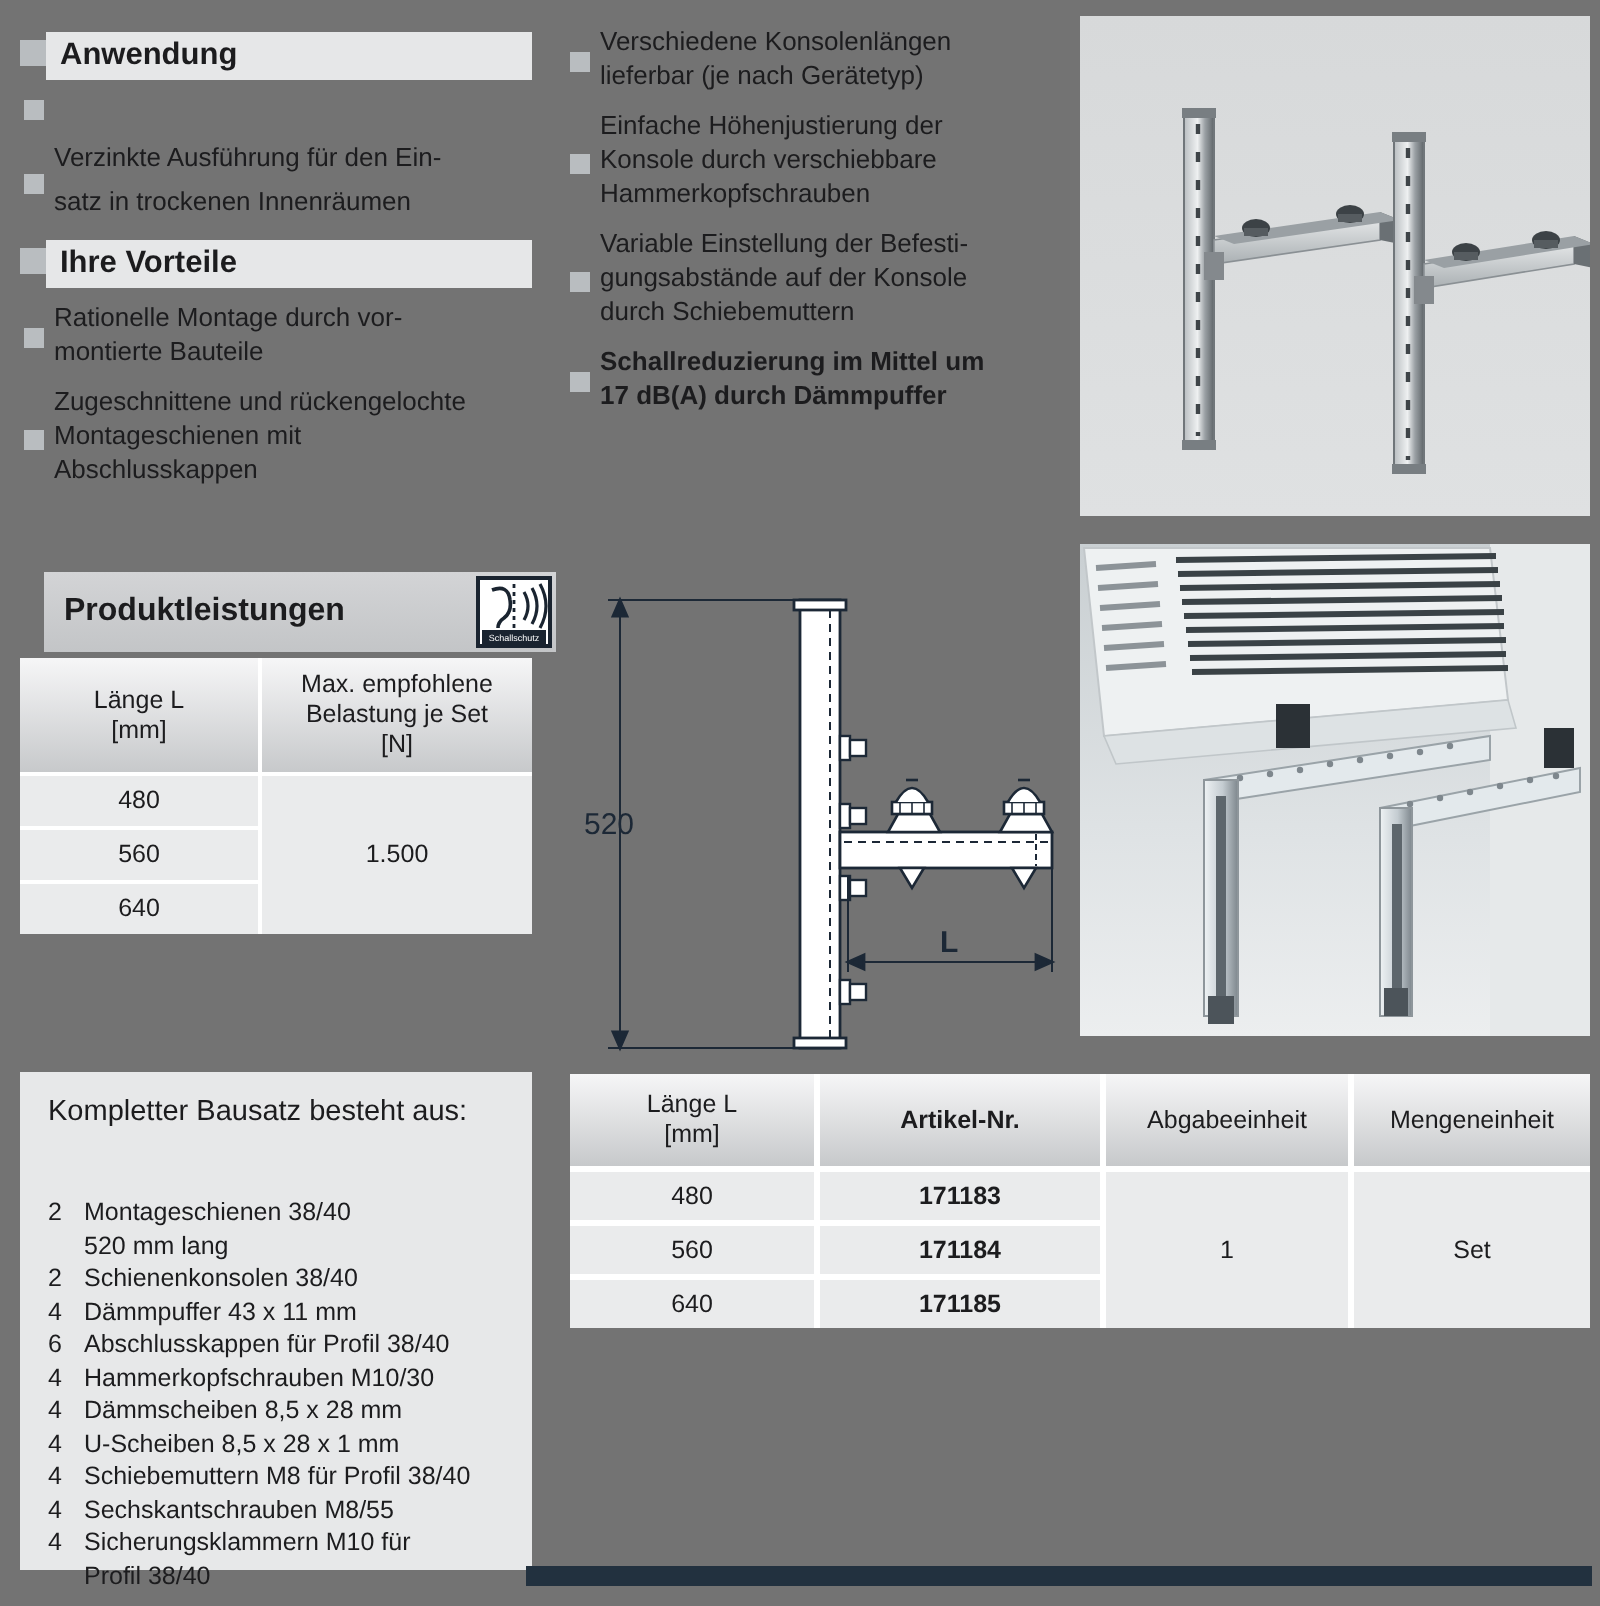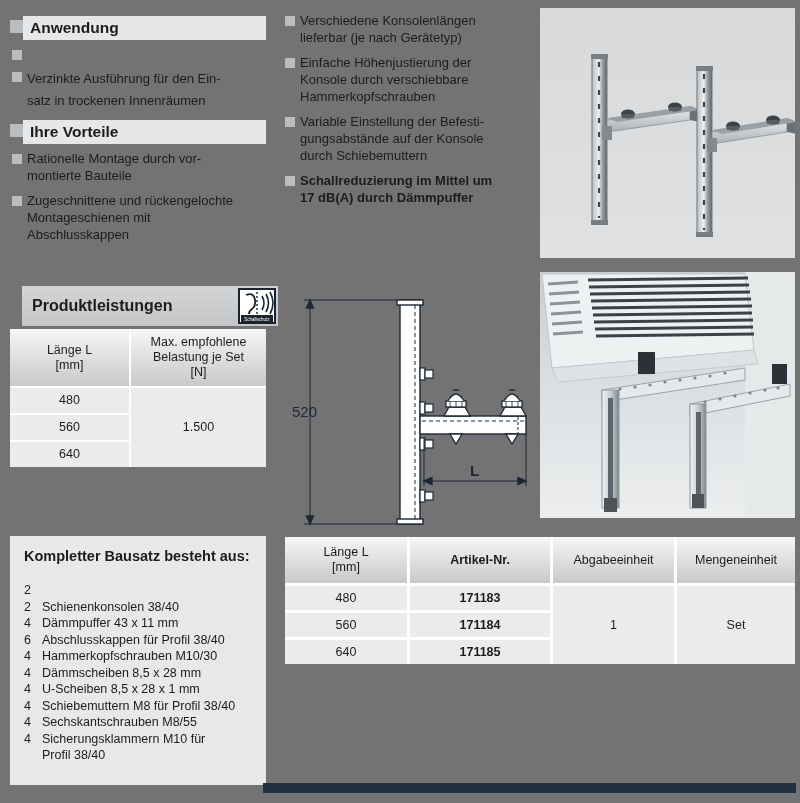--- a/index.html
+++ b/index.html
@@ -5,21 +5,21 @@
   html,body{margin:0;padding:0;background:#fff;}
   body{font-family:"Liberation Sans","DejaVu Sans",sans-serif;color:#1c1c1e;}
   .page{position:relative;width:800px;height:803px;background:#737373;overflow:hidden;}
 
   
   .sechead{display:flex;align-items:stretch;margin-bottom:6px;}
   .sechead .sq{width:13px;height:13px;background:#b9bdc0;margin-top:4px;flex:0 0 13px;}
   .sechead .bar{flex:1;background:#e6e7e8;font-weight:bold;font-size:15.5px;padding:3px 0 3px 7px;}
 
   .bullets{padding:0;margin:0;}
-  .bullet{display:flex;margin:0 0 8px 0;}
+  .bullet{display:flex;margin:0 0 8px 0;align-items:center;}
   .bullet .sq{width:10px;height:10px;background:#b9bdc0;flex:0 0 10px;margin:4px 5px 0 2px;}
   .bullet .txt{font-size:13px;line-height:17px;white-space:pre-line;}
   .bullet.bold .txt{font-weight:bold;}
 
   .leftcol{position:absolute;left:10px;top:16px;width:256px;}
   .midcol{position:absolute;left:283px;top:12px;width:252px;}
 
   .photo{position:absolute;overflow:hidden;}
   .photo1{left:540px;top:8px;width:255px;height:250px;}
   .photo2{left:540px;top:272px;width:255px;height:246px;}
@@ -34,21 +34,21 @@
   .hcell{background:linear-gradient(180deg,#f6f6f7,#c7c9cb);height:57px;}
   .bcell{background:#eaebec;height:25px;}
   .pltable .merged{grid-column:2;grid-row:2 / span 3;height:auto;background:#eaebec;}
   .pltable .len{grid-column:1;}
 
   
   .drawing{position:absolute;left:278px;top:290px;width:260px;height:248px;}
 
   
   .bausatz{position:absolute;left:10px;top:536px;width:256px;height:249px;background:#e7e8e9;padding:12px 8px 0 14px;box-sizing:border-box;}
-  .bausatz .title{font-weight:bold;font-size:14.5px;margin-bottom:18px;}
+  .bausatz .title{font-weight:normal;font-size:14.5px;margin-bottom:34px;}
   .bitem{display:flex;font-size:12.5px;line-height:16.5px;}
   .bitem .qty{flex:0 0 10px;margin-right:8px;}
   .bitem .txt{white-space:pre-line;}
 
   
   .ordertable{position:absolute;left:285px;top:537px;width:510px;display:grid;grid-template-columns:122px 140px 121px 118px;gap:3px;background:#fff;}
   .ordertable .hcell{height:46px;}
   .ordertable .bcell{height:24px;}
   .ordertable .bold{font-weight:bold;}
   .ordertable .m3{grid-column:3;grid-row:2 / span 3;height:auto;background:#eaebec;}
@@ -326,20 +326,22 @@
       <rect x="150" y="132" width="16" height="104" fill="url(#leg)" stroke="#8e969b" stroke-width="1"></rect>
       <rect x="156" y="140" width="5" height="88" fill="#5d666c"></rect>
       <rect x="152" y="222" width="12" height="14" fill="#4c545a"></rect>
     </svg>
   </div>
 
   <div class="bausatz">
     <div class="title">Kompletter Bausatz besteht aus:</div>
     <div class="bitem">
         <div class="qty">2</div>
+        <div class="txt">Montageschienen 38/40
+520 mm lang</div>
       </div>
     <div class="bitem">
         <div class="qty">2</div>
         <div class="txt">Schienenkonsolen 38/40</div>
       </div>
     <div class="bitem">
         <div class="qty">4</div>
         <div class="txt">Dämmpuffer 43 x 11 mm</div>
       </div>
     <div class="bitem">

